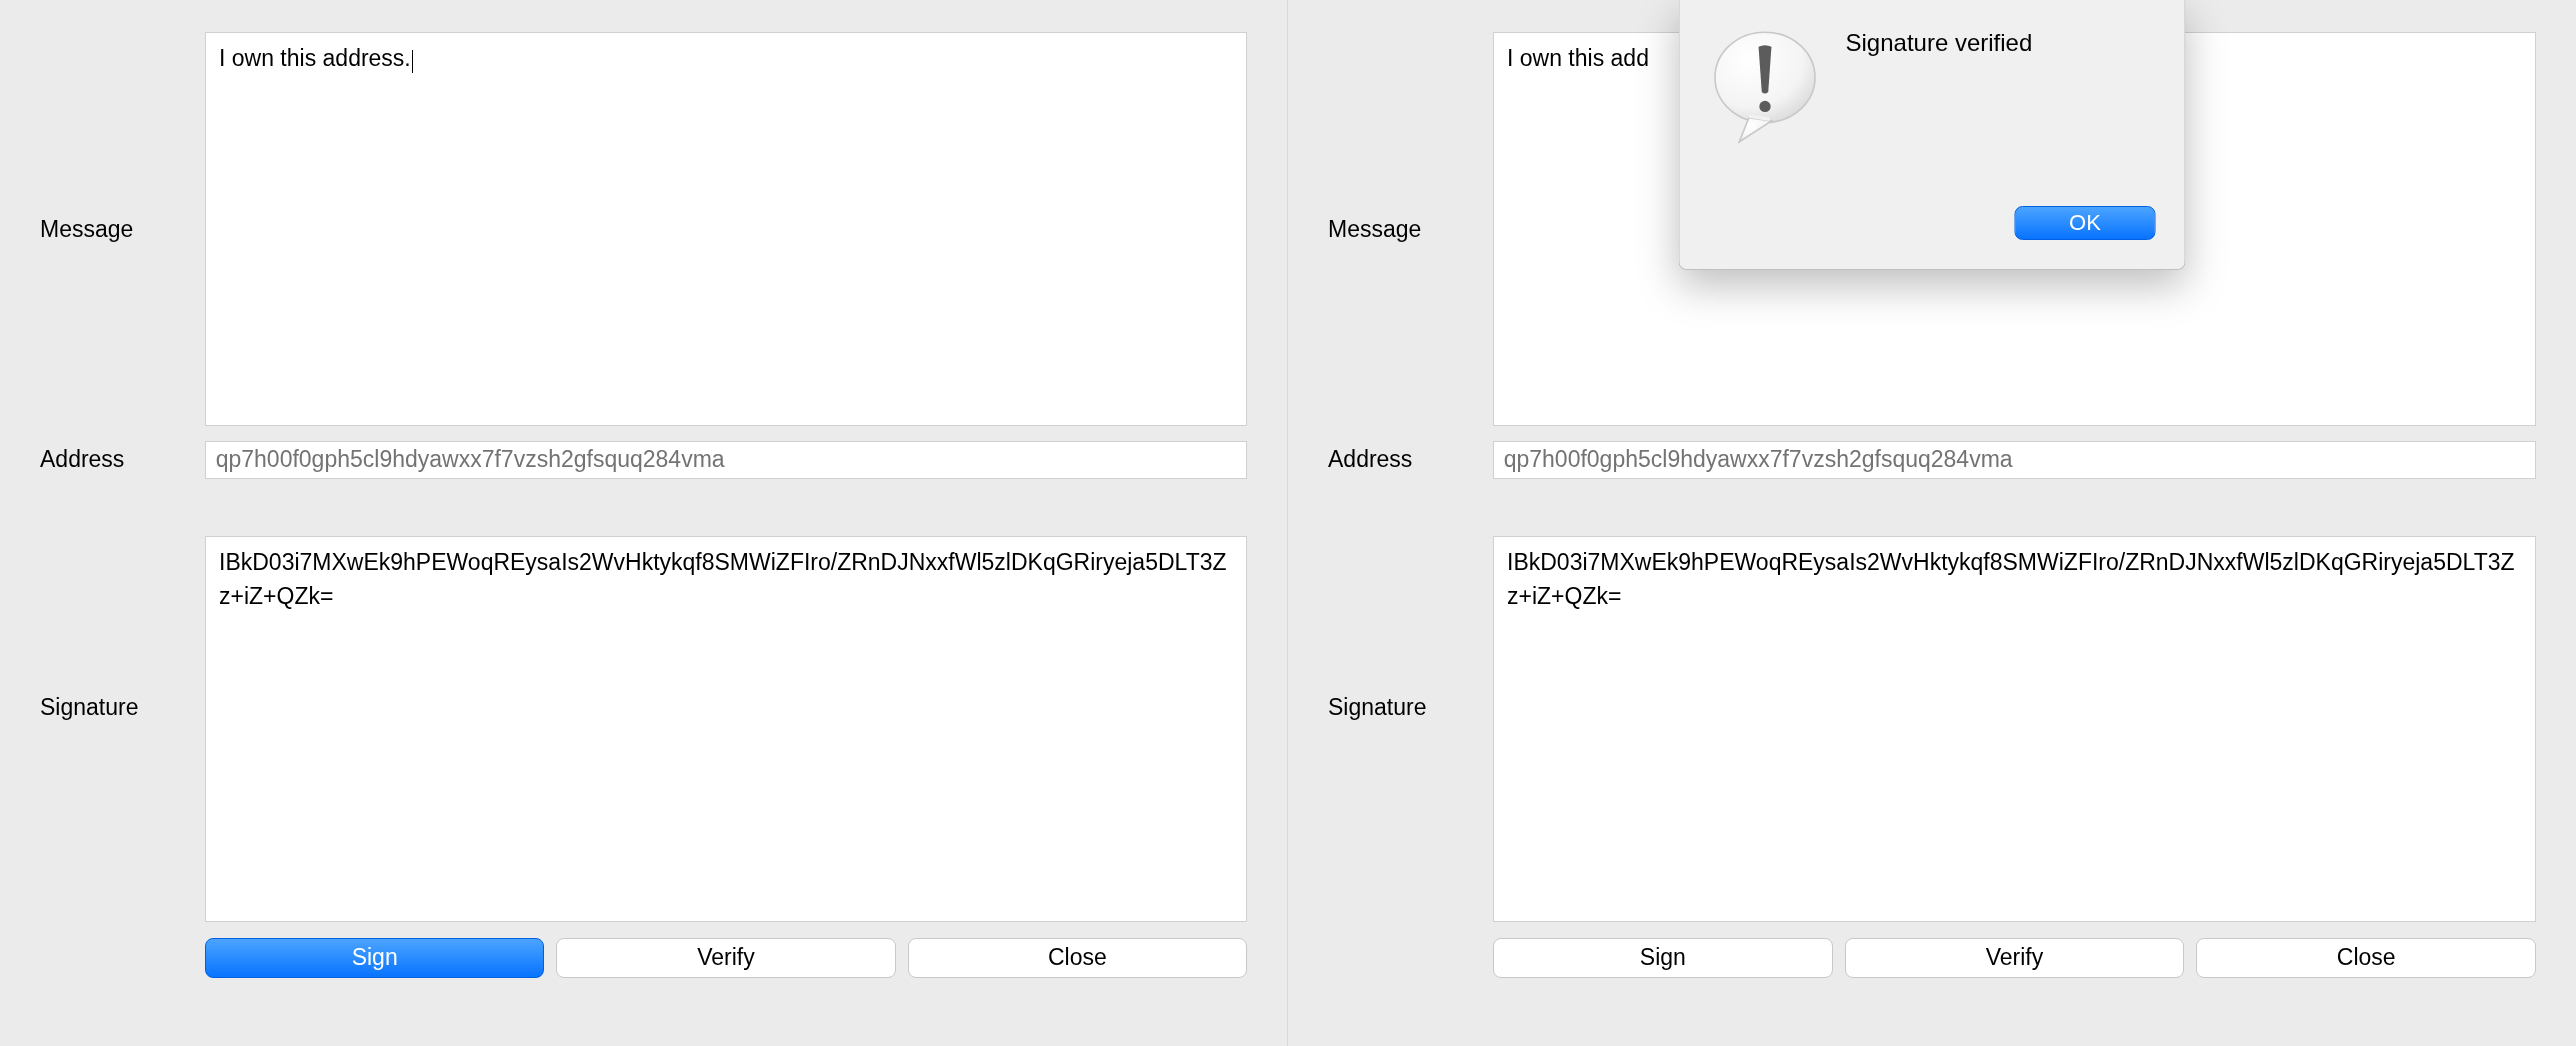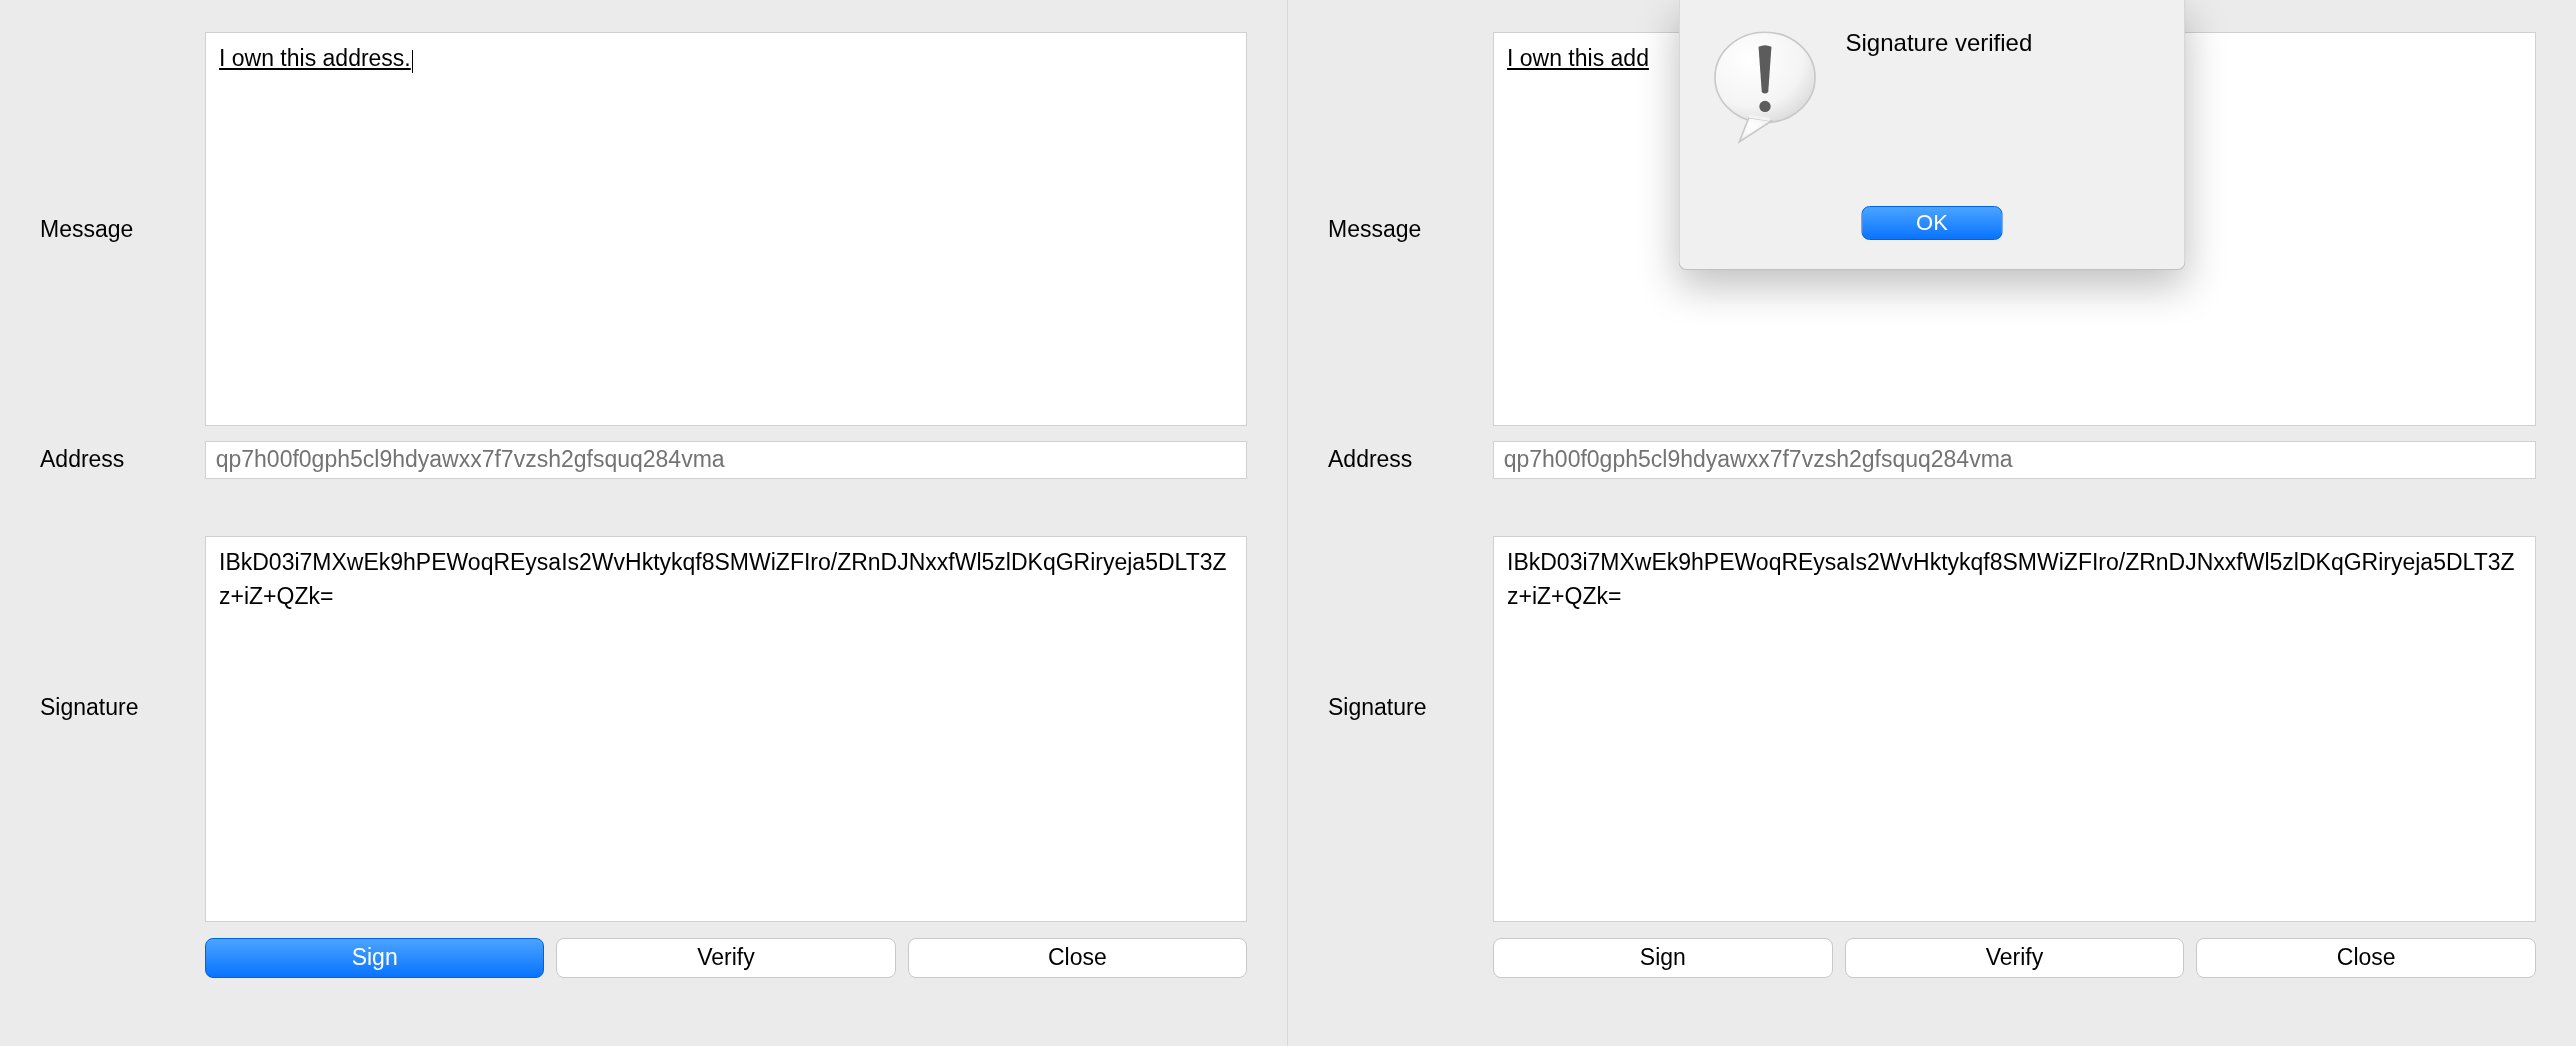--- a/index.html
+++ b/index.html
@@ -52,21 +52,20 @@
       font-size: 23px;
       padding: 8px 13px;
       font-family: inherit;
       color: #000;
       resize: none;
       outline: none;
       line-height: 1.5;
     }
     .message-area {
       height: 394px;
-      text-decoration: underline;
     }
     .signature-area {
       height: 386px;
       word-break: break-all;
       margin-top: 42px;
     }
     .button-row {
       display: flex;
       gap: 12px;
       margin-left: 165px;
@@ -118,21 +117,21 @@
       padding-top: 4.8px;
     }
     .alert-title {
       font-size: 24px;
       font-weight: 400;
       color: #000;
       padding-top: 4.8px;
     }
     .alert-actions {
       display: flex;
-      justify-content: center;
+      justify-content: flex-end;
       margin-top: 56px;
     }
     .alert-ok-btn {
       width: 141px;
       height: 34px;
       font-size: 22px;
       border-radius: 8px;
       background: linear-gradient(to bottom, #4ba4ff 0%, #0873ff 100%);
       border: 1.2px solid #0061e0;
       color: #fff;

